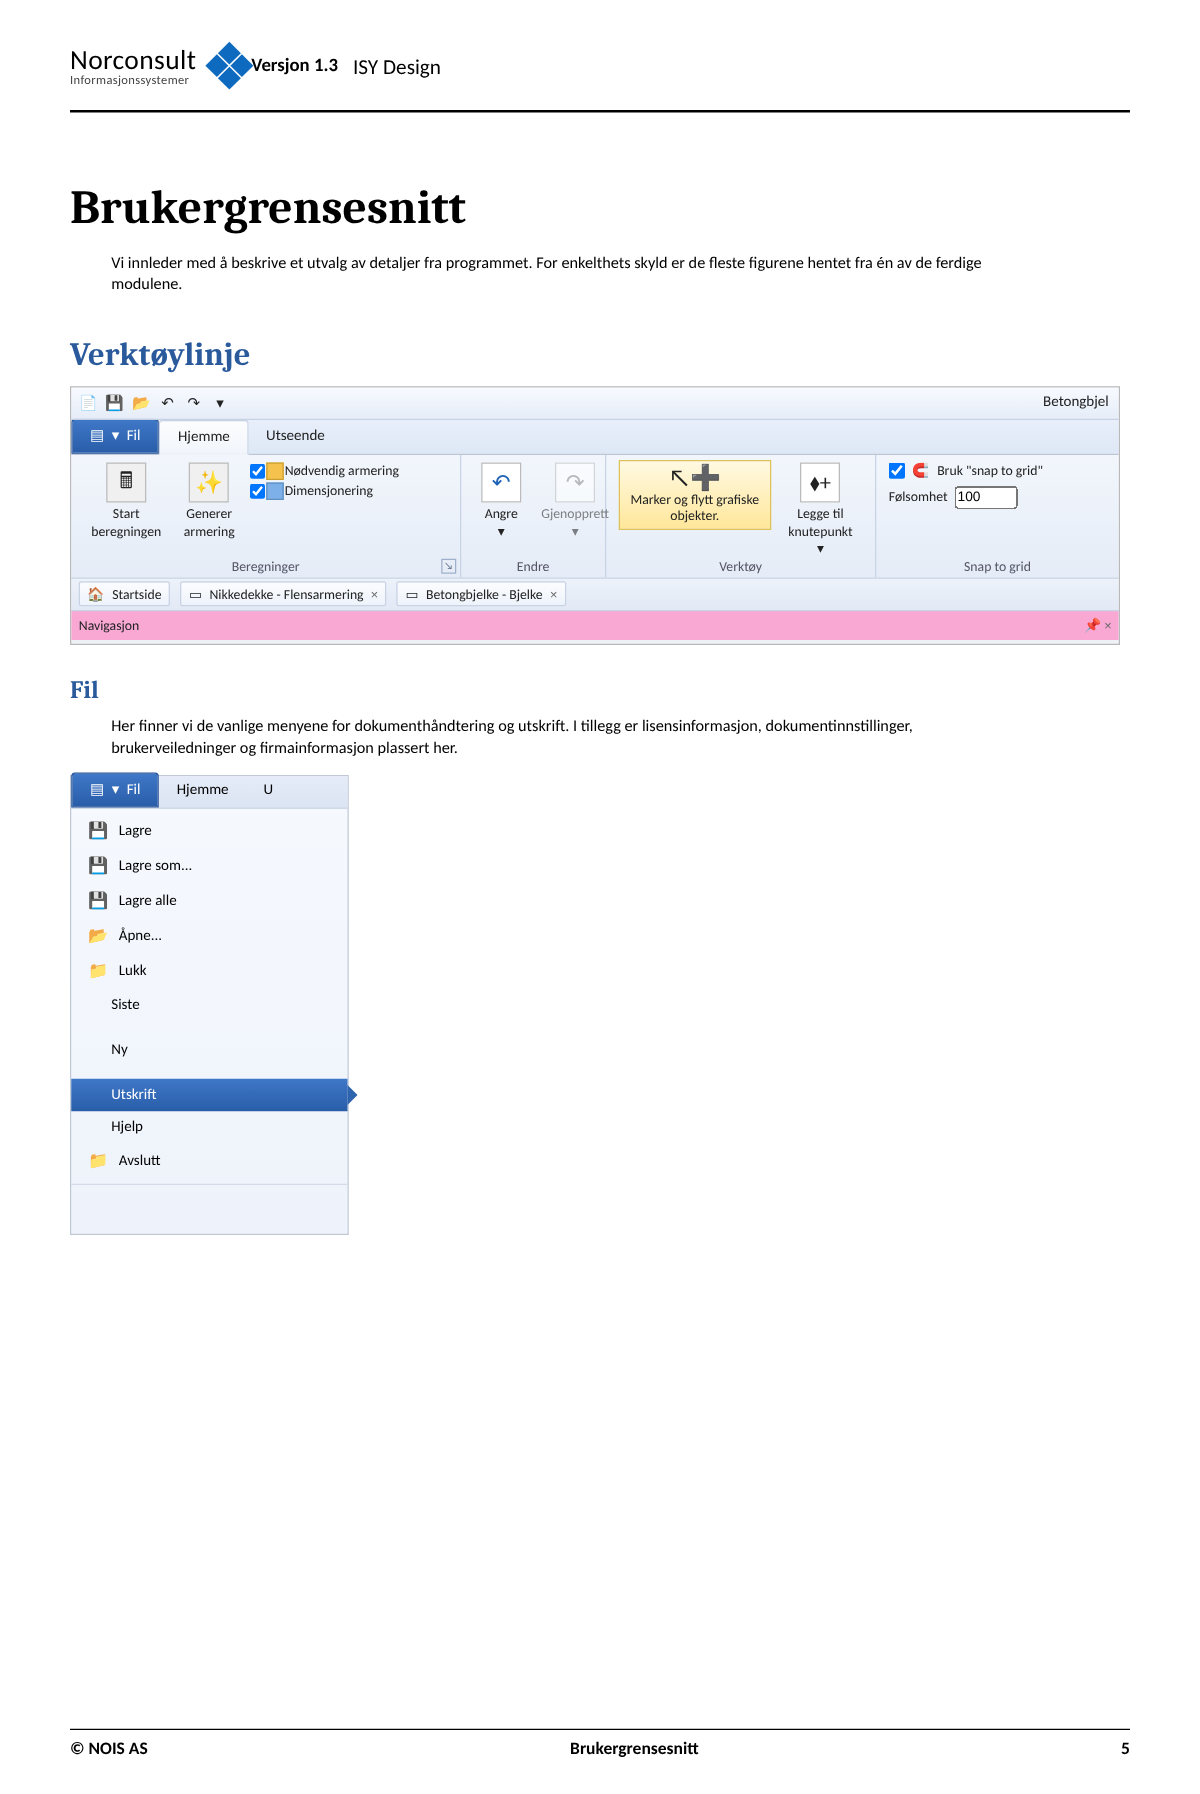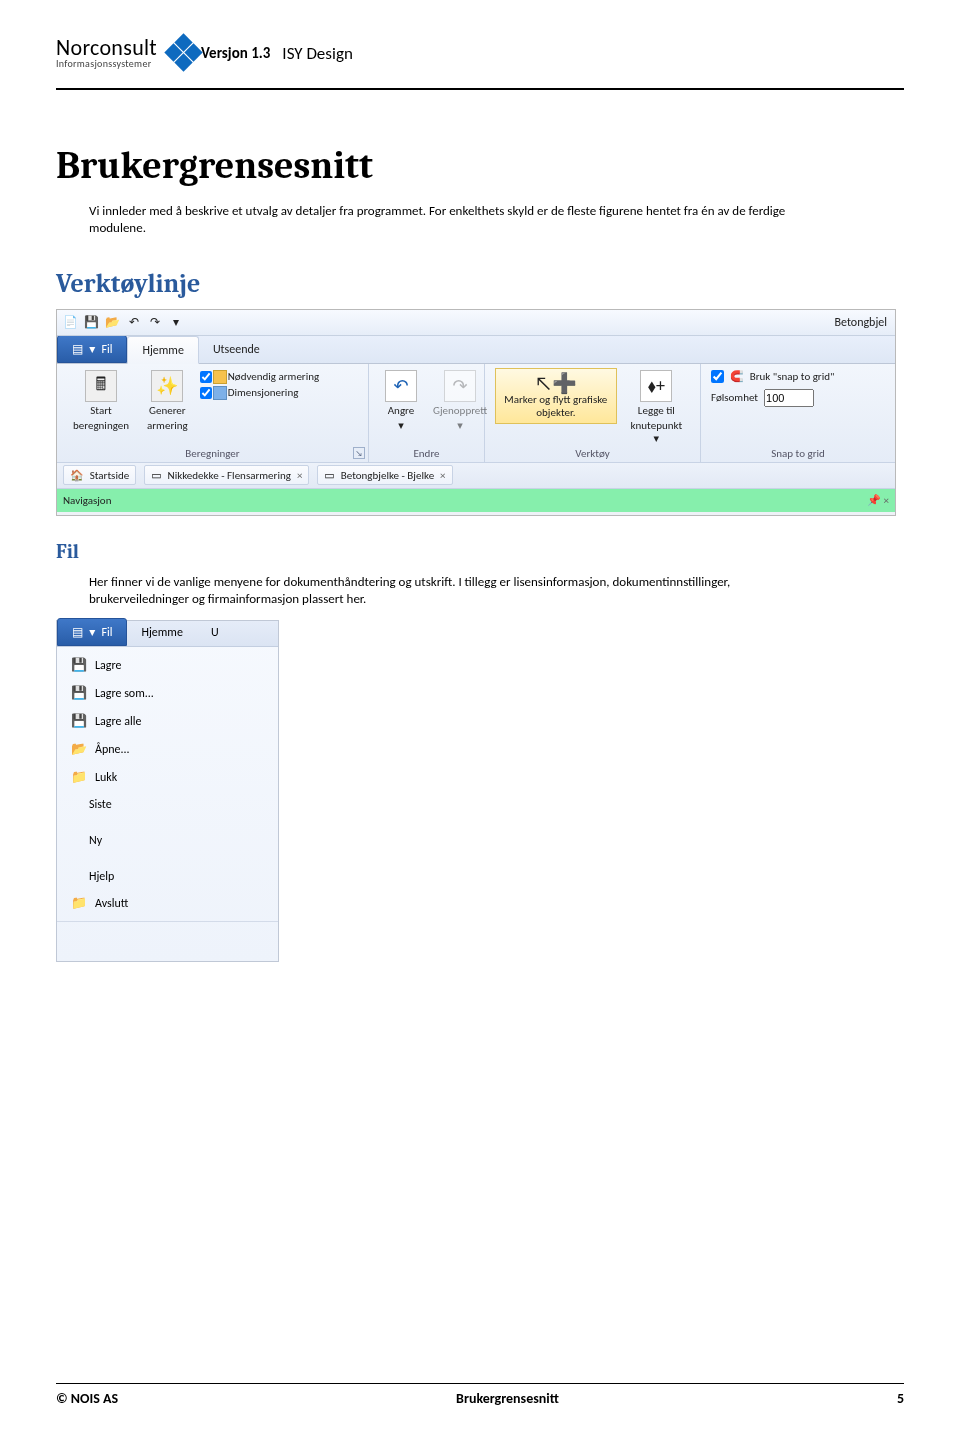--- a/index.html
+++ b/index.html
@@ -53,21 +53,21 @@
   .chklist label{ display:flex; align-items:center; gap:1px;}
   .chklist input{ width:12px; height:12px;}
   .smallic{ width:14px; height:14px; display:inline-block; background:#f6c24e; border:1px solid #caa030; }
   .dlg-launcher{ position:absolute; right:3px; bottom:3px; width:12px; height:12px; border:1px solid #9fb0cb; font-size:8px; line-height:10px; text-align:center; color:#5b6a86;}
   .marker-btn{ background:linear-gradient(#fff9e2,#ffe79a); border:1px solid #dfc15a; padding:4px 6px; text-align:center; font-size:11px; display:flex; flex-direction:column; align-items:center;}
   .snap-row{ display:flex; align-items:center; gap:6px; font-size:11px; margin-top:2px;}
   .snap-row input[type=text]{ width:50px; height:18px; font-size:11px;}
   .docbar{ height:26px; background:linear-gradient(#edf2fa,#e2e9f5); border-top:1px solid #c8d3e5; display:flex; align-items:center; padding:0 6px; gap:8px; font-size:11px;}
   .doctab{ display:flex; align-items:center; gap:6px; padding:0 6px; height:20px; border:1px solid #c8d3e5; background:linear-gradient(#fbfcfe,#eef3fb); border-radius:2px;}
   .close-x{ color:#666; font-size:11px; cursor:default;}
-  .navbar{ height:24px; border-top:1px solid #c8d3e5; display:flex; align-items:center; padding:0 6px; font-size:11px; background:#86efac;}
+  .navbar{ height:24px; border-top:1px solid #c8d3e5; display:flex; align-items:center; padding:0 6px; font-size:11px; background:#f9a8d4;}
   .pin{ margin-left:auto; font-size:11px; color:#666;}
 
   
   .shot2 { width:223px; border:1px solid #c0c8d6; background:linear-gradient(#f6f9fe,#eef3fb); font-size:12px; margin-top:6px;}
   .shot2-tabs{ height:26px; display:flex; align-items:flex-end; background:linear-gradient(#e5ecf8,#dbe4f3); border-bottom:1px solid #c3cee0;}
   .shot2-tabs .tab{ font-size:12px; }
   .menu-col{ padding:4px 0;}
   .menu-item{ display:flex; align-items:center; gap:8px; padding:5px 14px; height:28px;}
   .menu-item .mic{ width:16px; height:16px; display:flex; align-items:center; justify-content:center; font-size:13px;}
   .menu-item.indent{ padding-left:32px; height:26px;}
@@ -275,20 +275,23 @@
             <span>Lukk</span>
           </div>
         <div class="menu-item indent">
             <span>Siste</span>
           </div>
         <div class="menu-gap"></div>
         <div class="menu-item indent">
             <span>Ny</span>
           </div>
         <div class="menu-gap"></div>
+        <div class="menu-item sel indent">
+            <span>Utskrift</span>
+          </div>
         <div class="menu-item indent">
             <span>Hjelp</span>
           </div>
         <div class="menu-item">
             <span class="mic">📁</span>
             <span>Avslutt</span>
           </div>
       </div>
       <div class="shot2-bottom"></div>
     </div>

